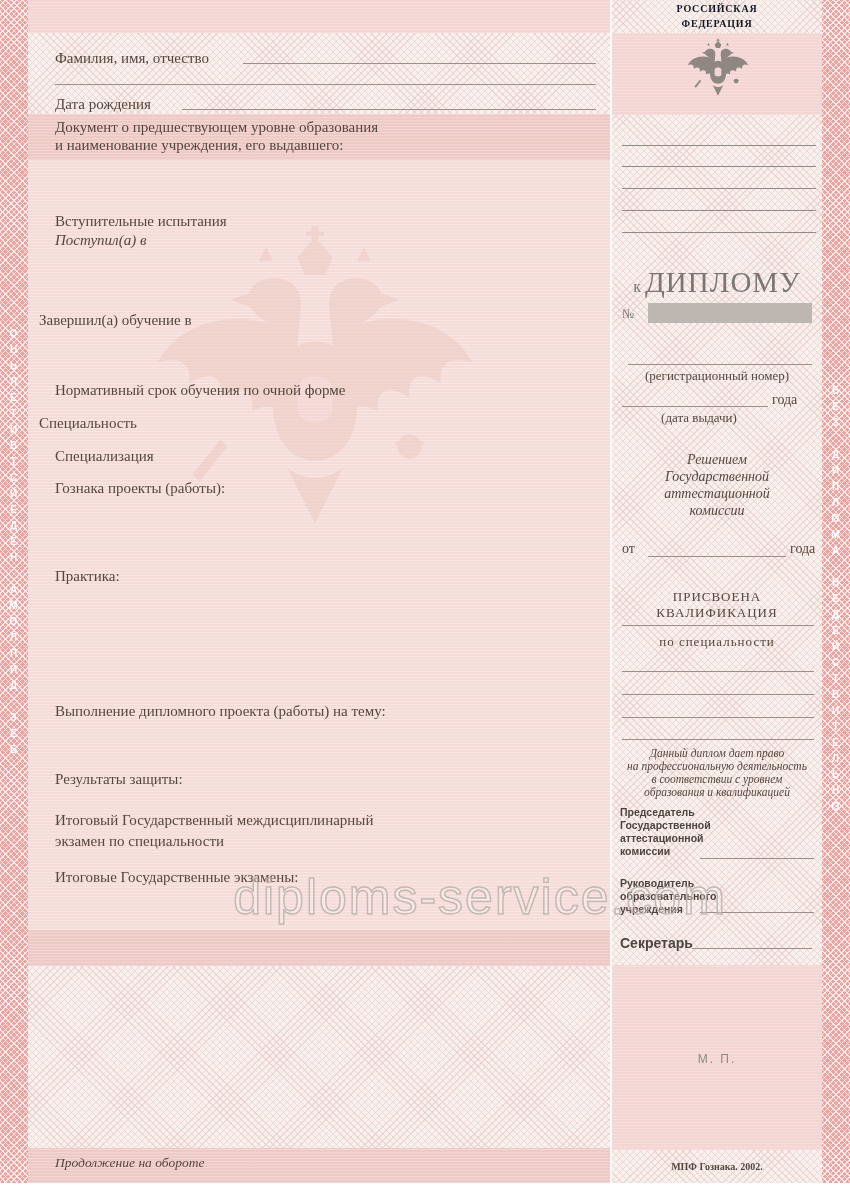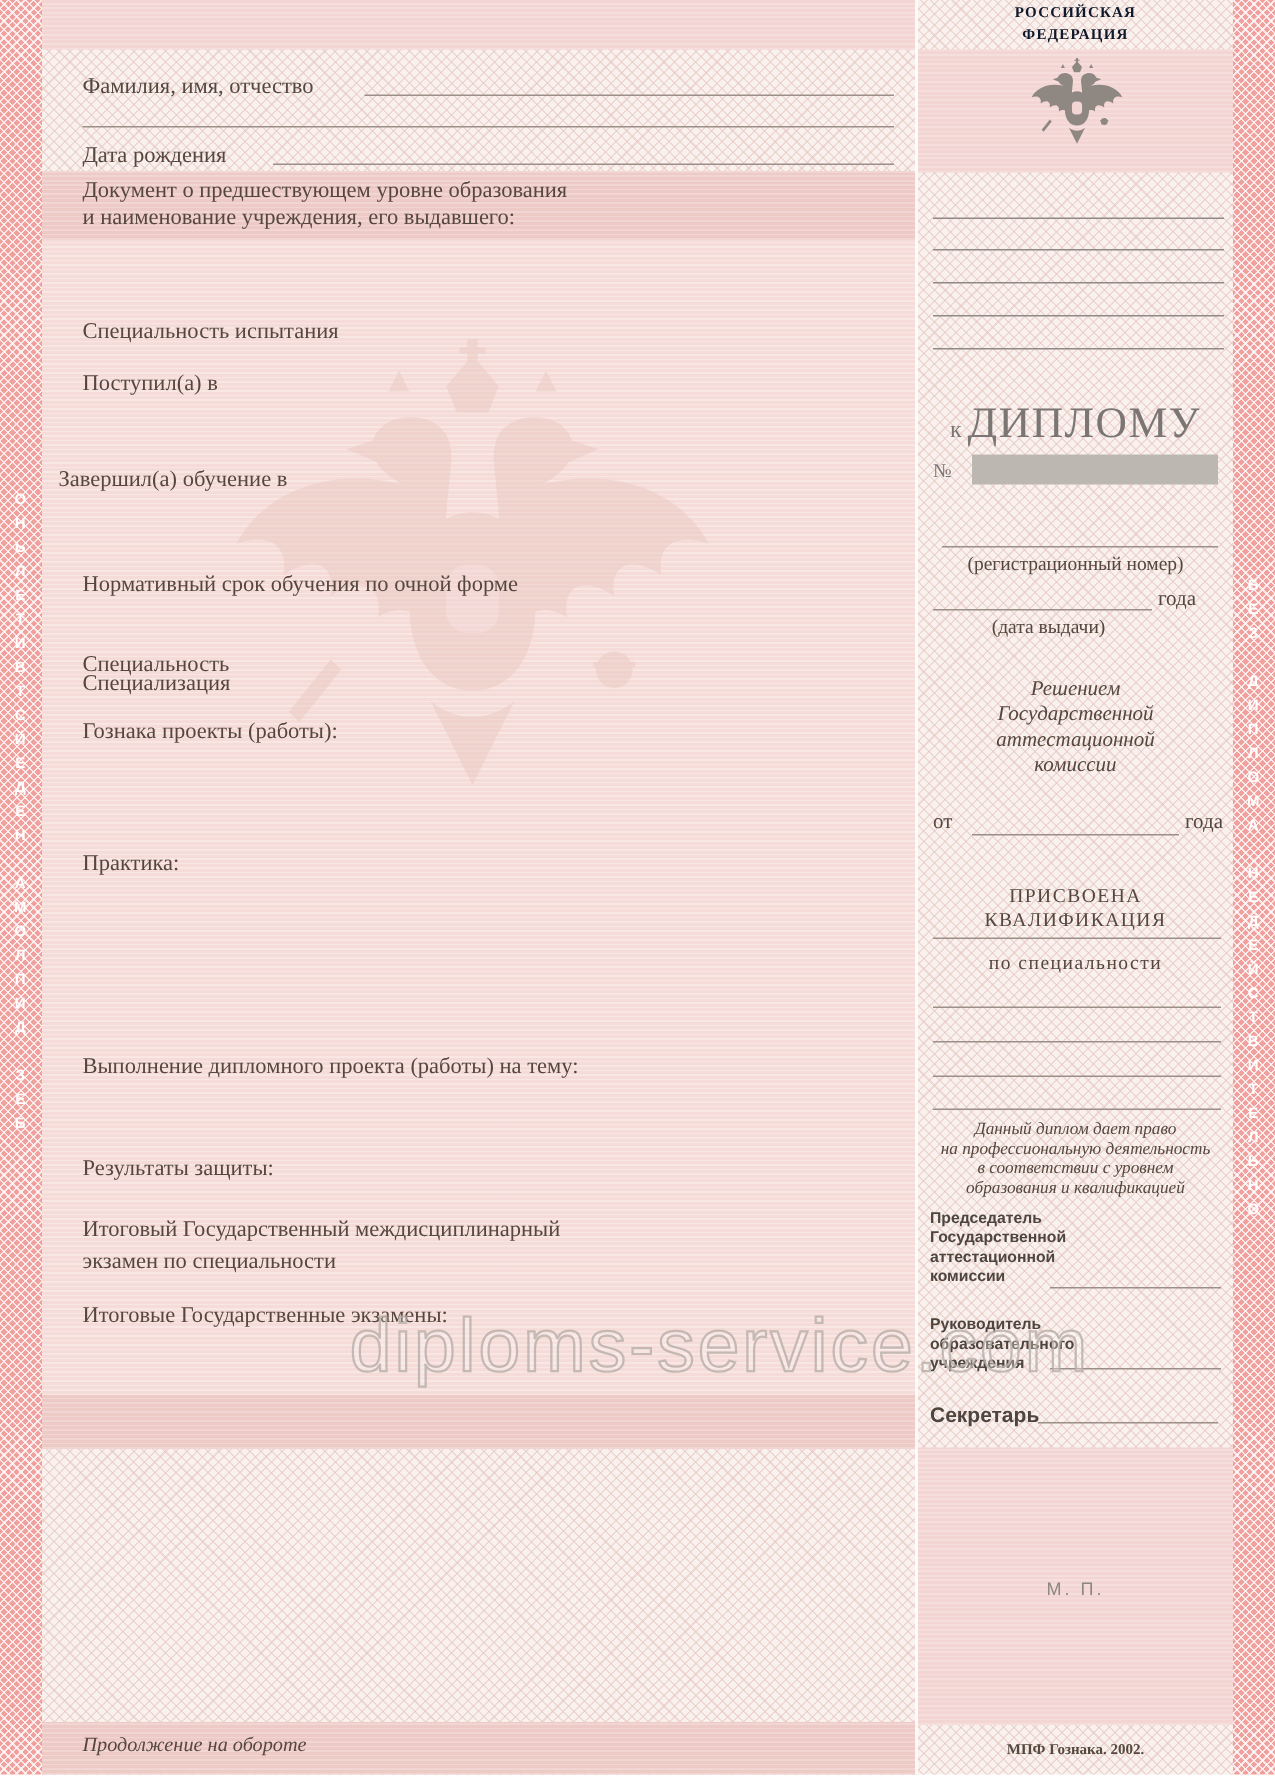--- a/index.html
+++ b/index.html
@@ -181,25 +181,25 @@
 
   <div class="abs lbl" style="left:55px;top:50px;">Фамилия, имя, отчество</div>
   <div class="rule" style="left:243px;top:63px;width:353px;"></div>
   <div class="rule" style="left:55px;top:84px;width:541px;"></div>
   <div class="abs lbl" style="left:55px;top:96px;">Дата рождения</div>
   <div class="rule" style="left:182px;top:109px;width:414px;"></div>
 
   <div class="abs lbl" style="left:55px;top:137px;">и наименование учреждения, его выдавшего:</div>
   <div class="abs lbl" style="left:55px;top:119px;">Документ о предшествующем уровне образования</div>
 
-  <div class="abs lbl" style="left:55px;top:213px;">Специальность испытания</div>
-  <div class="abs lbl" style="left:55px;top:248px;">Поступил(а) в</div>
+  <div class="abs lbl" style="left:55px;top:213px;">Вступительные испытания</div>
+  <div class="abs lbl" style="left:55px;top:232px;font-style:italic;">Поступил(а) в</div>
   <div class="abs lbl" style="left:39px;top:312px;">Завершил(а) обучение в</div>
   <div class="abs lbl" style="left:55px;top:382px;">Нормативный срок обучения по очной форме</div>
-  <div class="abs lbl" style="left:55px;top:415px;margin-top:20px;">Специальность</div>
+  <div class="abs lbl" style="left:39px;top:415px;">Специальность</div>
   <div class="abs lbl" style="left:55px;top:448px;">Специализация</div>
   <div class="abs lbl" style="left:55px;top:480px;">Гознака проекты (работы):</div>
   <div class="abs lbl" style="left:55px;top:568px;">Практика:</div>
   <div class="abs lbl" style="left:55px;top:703px;">Выполнение дипломного проекта (работы) на тему:</div>
   <div class="abs lbl" style="left:55px;top:771px;">Результаты защиты:</div>
   <div class="abs lbl" style="left:55px;top:812px;">Итоговый Государственный междисциплинарный</div>
   <div class="abs lbl" style="left:55px;top:833px;">экзамен по специальности</div>
   <div class="abs lbl" style="left:55px;top:869px;">Итоговые Государственные экзамены:</div>
 
   <div class="abs lbl ital" style="left:55px;top:1155px;font-size:13.5px;">Продолжение на обороте</div>

